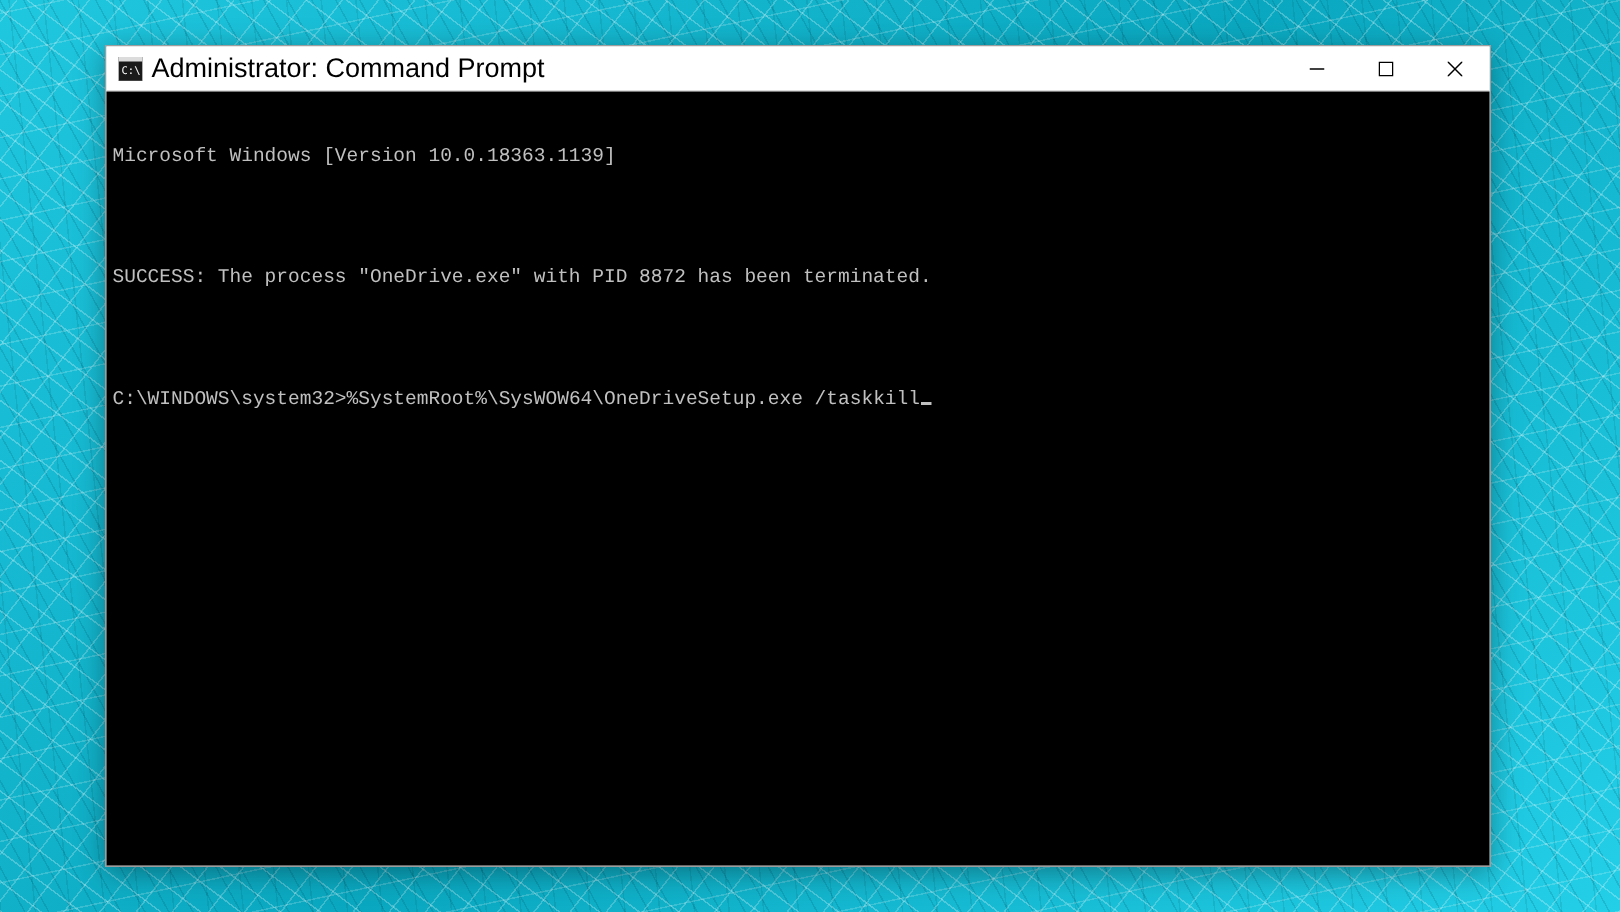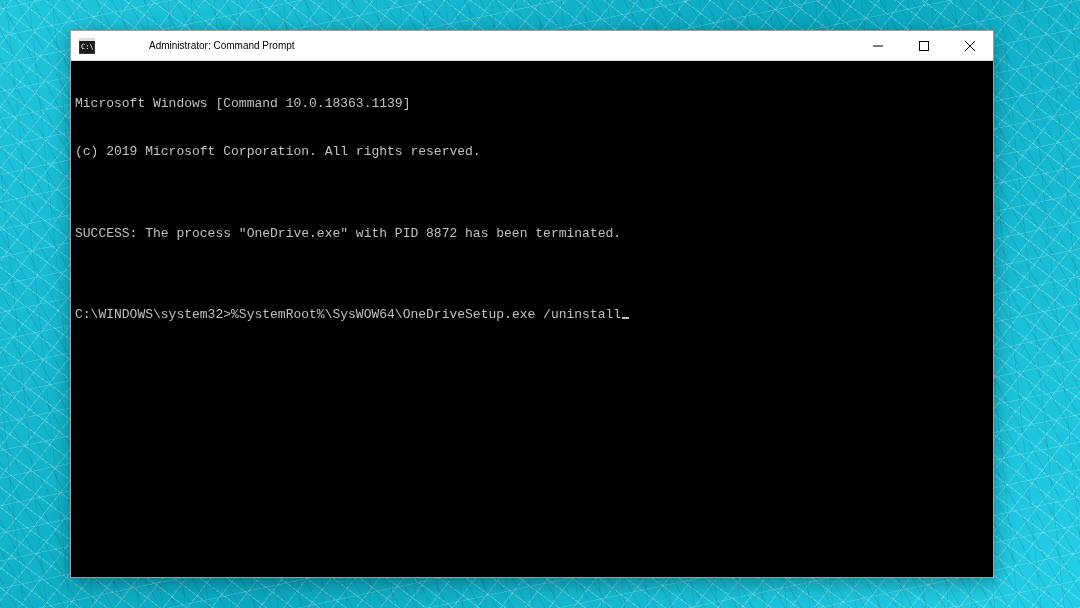--- a/index.html
+++ b/index.html
@@ -53,25 +53,24 @@
 
     .titlebar-icon {
       width: 16px;
       height: 16px;
       margin-left: 8px;
       margin-right: 6px;
       flex-shrink: 0;
     }
 
     .titlebar-title {
-      font-size: 10px;
+      font-size: 18px;
       color: #000;
       flex: 1;
       white-space: nowrap;
-      margin-left: 48px;
     }
 
     .win-controls {
       display: flex;
       height: 100%;
     }
 
     .win-btn {
       width: 46px;
       height: 100%;
@@ -142,21 +141,20 @@
       <button class="win-btn close">
         <svg viewBox="0 0 10 10">
           <line x1="0" y1="0" x2="10" y2="10" stroke="#000" stroke-width="1"></line>
           <line x1="10" y1="0" x2="0" y2="10" stroke="#000" stroke-width="1"></line>
         </svg>
       </button>
     </div>
   </div>
 
   <div class="terminal">
-    <div class="terminal-line">Microsoft Windows [Command 10.0.18363.1139]</div>
-    <div class="terminal-line">(c) 2019 Microsoft Corporation. All rights reserved.</div>
+    <div class="terminal-line">Microsoft Windows [Version 10.0.18363.1139]</div>
     <div class="terminal-line"></div>
     <div class="terminal-line">SUCCESS: The process "OneDrive.exe" with PID 8872 has been terminated.</div>
     <div class="terminal-line"></div>
-    <div class="terminal-line"><span>C:\WINDOWS\system32&gt;</span><span>%SystemRoot%\SysWOW64\OneDriveSetup.exe /uninstall</span><span class="cursor"></span></div>
+    <div class="terminal-line"><span>C:\WINDOWS\system32&gt;</span><span>%SystemRoot%\SysWOW64\OneDriveSetup.exe /taskkill</span><span class="cursor"></span></div>
   </div>
 
 </div>
 
 </body></html>

